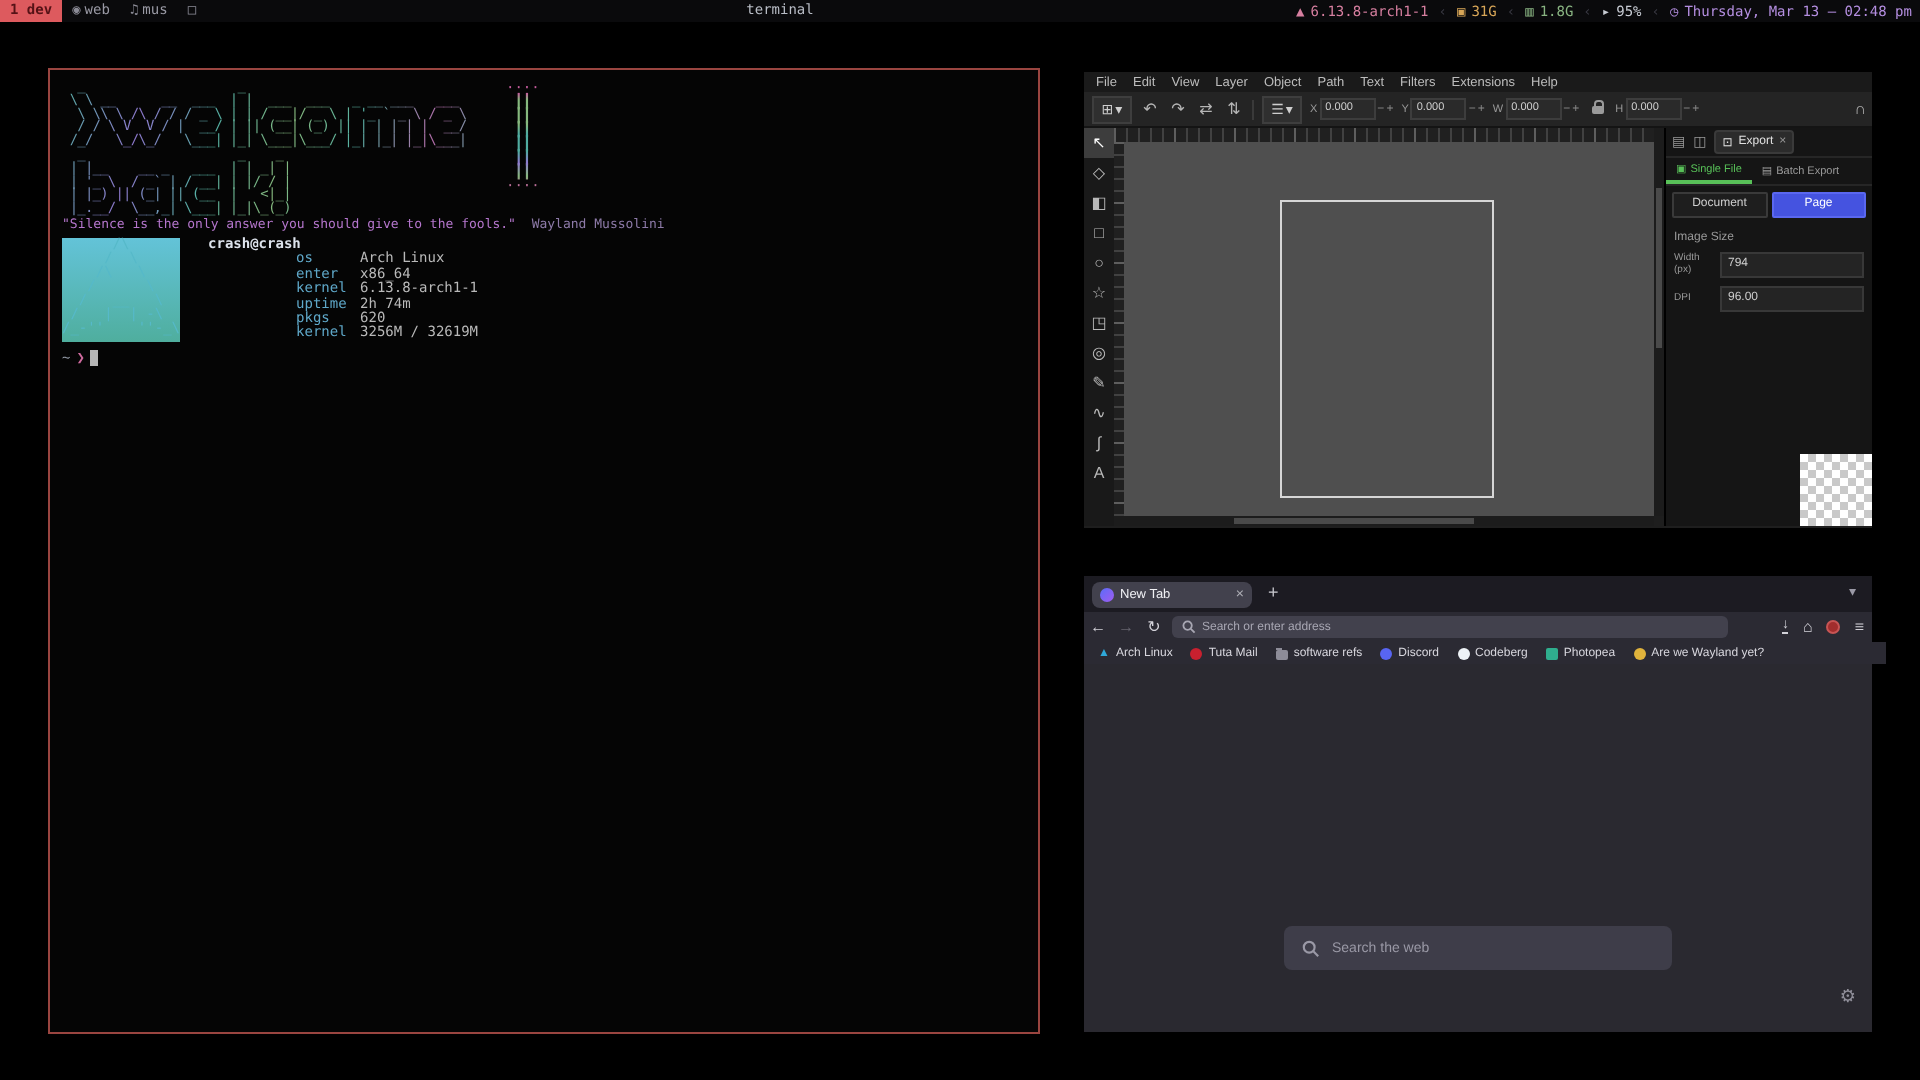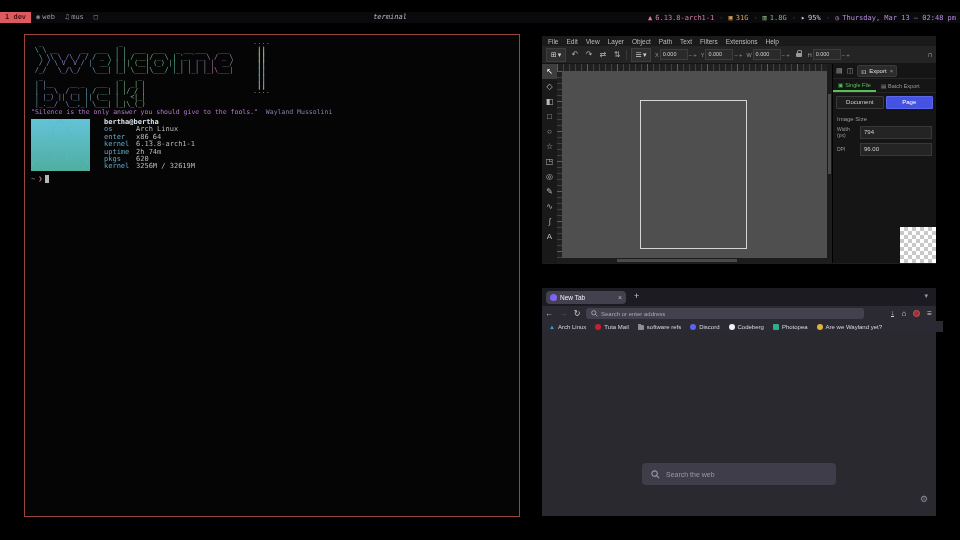--- a/index.html
+++ b/index.html
@@ -1,26 +1,26 @@
 <!DOCTYPE html>
 <html><head>
 <meta charset="utf-8">
 <style>
   html,body{margin:0;padding:0;background:#000;}
   .screen{position:relative;width:960px;height:540px;background:#000;overflow:hidden;
           font-family:"Liberation Sans","DejaVu Sans",sans-serif;}
 
   
-  .topbar{position:absolute;left:0;top:12px;width:960px;height:11px;background:#0a0a0c;
+  .topbar{position:absolute;left:0;top:0;width:960px;height:11px;background:#0a0a0c;
           display:flex;align-items:center;font-family:"DejaVu Sans Mono",monospace;
           font-size:7px;color:#9a9aa5;}
   .ws{padding:0 5px;height:11px;line-height:11px;display:inline-flex;gap:2px;}
   .ws.active{background:#dd5a5e;color:#551216;font-weight:bold;}
   .ws-ico{color:#8b8b96;}
-  .tb-title{position:absolute;left:345px;top:0;width:90px;text-align:center;line-height:11px;color:#b9bdc6;font-style:italic;}
+  .tb-title{position:absolute;left:345px;top:0;width:90px;text-align:center;line-height:11px;color:#b9bdc6;}
   .tb-right{position:absolute;right:4px;top:0;height:11px;display:flex;align-items:center;gap:5px;}
   .tb-mod{display:inline-flex;gap:3px;align-items:center;}
   .tb-sep{color:#3a3a44;}
   .c-kern{color:#d77fa0;} .c-disk{color:#d8a657;} .c-mem{color:#89b482;}
   .c-vol{color:#c8ccd4;} .c-clk{color:#b48ee0;}
 
   
   .term{position:absolute;left:24px;top:34px;width:494px;height:481px;background:#050505;
         border:1px solid #9a4540;font-family:"DejaVu Sans Mono",monospace;}
   .term pre{margin:0;}
@@ -31,21 +31,21 @@
   @supports ((-webkit-background-clip:text)){
     .grad{-webkit-background-clip:text;background-clip:text;color:transparent;}
   }
   .term-quote{position:absolute;left:6px;top:73px;font-size:6.5px;color:#b576cd;white-space:pre;}
   .term-quote .attr{color:#8d7aa8;}
   .fetch{position:absolute;left:6px;top:84px;display:flex;}
   .fetch-logo{font-size:7px;line-height:7px;color:#56b9c9;
               background:linear-gradient(180deg,#63c3d8,#4fae9e);}
   .fetch-info{margin-left:14px;font-size:7px;line-height:7.4px;}
   .fetch-title{color:#dde3ec;font-weight:bold;}
-  .frow{display:flex;}
+  .frow{display:flex;margin-left:44px;}
   .flabel{width:32px;color:#5fa8c9;}
   .fval{color:#b9b9b9;}
   .promptline{position:absolute;left:6px;top:140px;font-size:7px;display:flex;gap:3px;align-items:center;}
   .p-path{color:#9097a3;} .p-sym{color:#cf6a9e;}
   .cursor{width:4px;height:8px;background:#b6b6b6;display:inline-block;}
 
   
   .ink{position:absolute;left:542px;top:36px;width:394px;height:228px;background:#1e1e1e;font-size:6.5px;color:#bdbdbd;}
   .ink-menu{position:absolute;left:0;top:0;width:100%;height:10px;background:#1a1a1a;display:flex;gap:2px;
             align-items:center;padding-left:3px;box-sizing:border-box;}
@@ -214,21 +214,21 @@
 
     <div class="fetch">
       <pre class="fetch-logo grad">      /\
      /  \
     /\   \
    /      \
   /   __   \
  /   |  | -\
 /_-''    ''-_\</pre>
       <div class="fetch-info">
-        <div class="fetch-title">bertha@bertha</div>
+        <div class="fetch-title">crash@crash</div>
         <div class="frow">
             <span class="flabel">os</span>
             <span class="fval">Arch Linux</span>
           </div>
         <div class="frow">
             <span class="flabel">enter</span>
             <span class="fval">x86_64</span>
           </div>
         <div class="frow">
             <span class="flabel">kernel</span>

